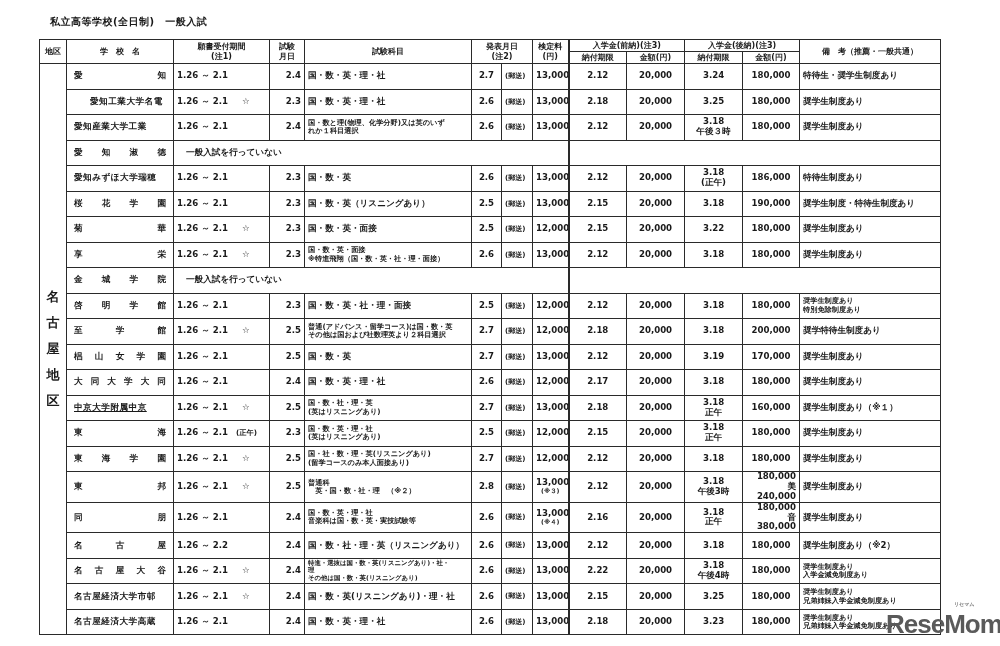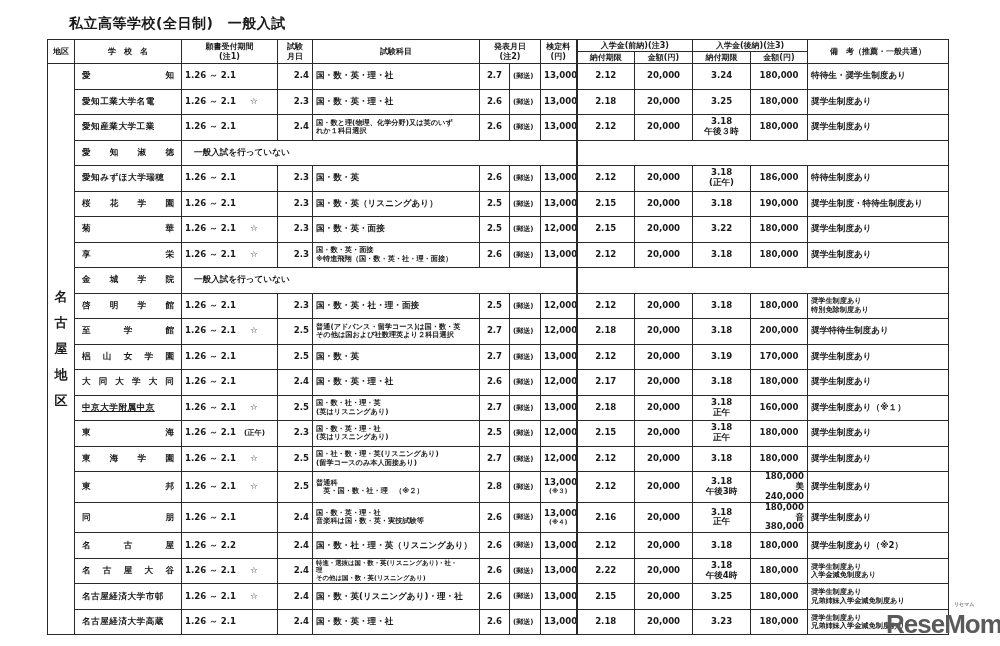--- a/index.html
+++ b/index.html
@@ -1,19 +1,19 @@
 <!DOCTYPE html>
 <html><head>
 <meta charset="utf-8">
 <style>
   html, body { margin:0; padding:0; background:#ffffff; }
   body { width:1000px; height:646px; position:relative; overflow:hidden;
          font-family:"DejaVu Sans", sans-serif; color:#1a1a1a; }
-  .title { position:absolute; left:50px; top:15px; font-size:14px; font-weight:bold; letter-spacing:0.5px; white-space:pre;margin-left:19px; }
-  table.t { position:absolute; left:47px; top:39px; border-collapse:collapse; table-layout:fixed; width:901px; }
+  .title { position:absolute; left:50px; top:15px; font-size:10px; font-weight:bold; letter-spacing:0.5px; white-space:pre; }
+  table.t { position:absolute; left:39px; top:39px; border-collapse:collapse; table-layout:fixed; width:901px; }
   table.t td, table.t th { border:1px solid #2a2a2a; padding:0 3px; font-size:8.6px; font-weight:bold; line-height:1.15; overflow:hidden; }
   table.t th { font-size:8px; text-align:center; height:11px; }
   table.t tr.d td { height:24.5px; }
   .c { text-align:center; } .r { text-align:right; } .l { text-align:left; }
   .small { font-size:7.2px !important;margin-top:12px; }
   .tiny { font-size:6.4px !important; }
   .mail { font-size:7px !important; }
   .region { text-align:center; vertical-align:middle; font-size:13px !important; line-height:26px !important; }
   .region span { display:block; }
   .name { letter-spacing:0; }
@@ -89,21 +89,21 @@
         <td class="mail">(郵送)</td>
         <td class="r"><span>13,000</span></td>
         <td class="c thickL">2.12</td>
         <td class="c">20,000</td>
         <td class="c"><span>3.24</span></td>
         <td class="c"><span>180,000</span></td>
         <td class="l"><span>特待生・奨学生制度あり</span></td>
       </tr>
       <tr class="d">
         <td class="name">
-          <div class="" style="padding-left: 4px; letter-spacing: 0.5px;"><span>愛知工業大学名電</span></div>
+          <div class="" style="padding-left: 4px; letter-spacing: 0.5px; margin-left: 16px;"><span>愛知工業大学名電</span></div>
         </td>
         <td class="l"><span>1.26 ～ 2.1</span><span class="star">☆</span></td>
         <td class="r">2.3</td>
         <td class="l"><span>国・数・英・理・社</span></td>
         <td class="c">2.6</td>
         <td class="mail">(郵送)</td>
         <td class="r"><span>13,000</span></td>
         <td class="c thickL">2.18</td>
         <td class="c">20,000</td>
         <td class="c"><span>3.25</span></td>

